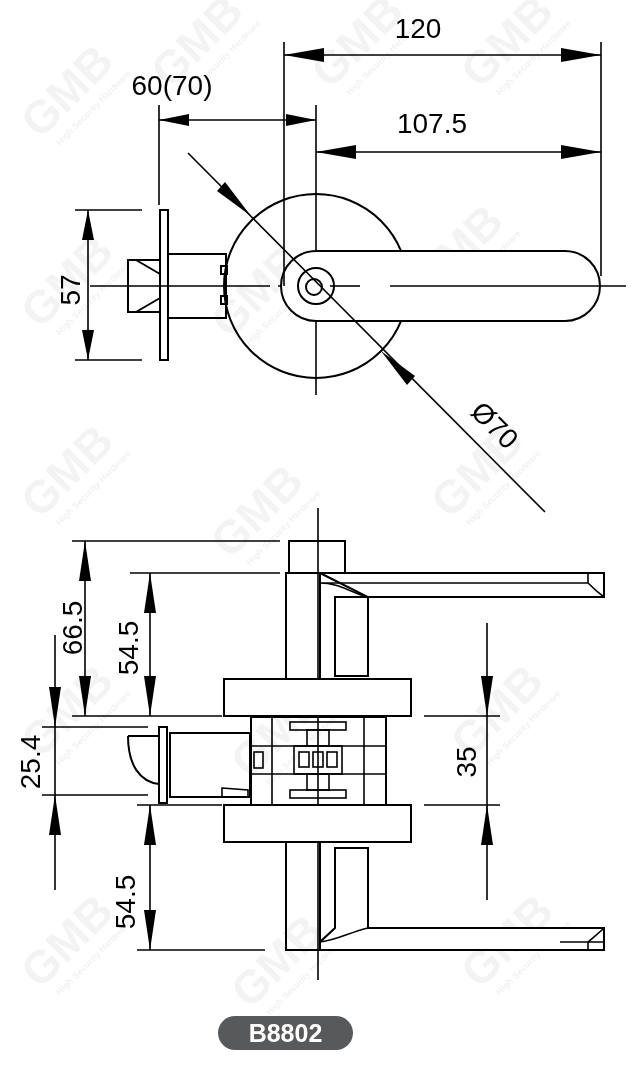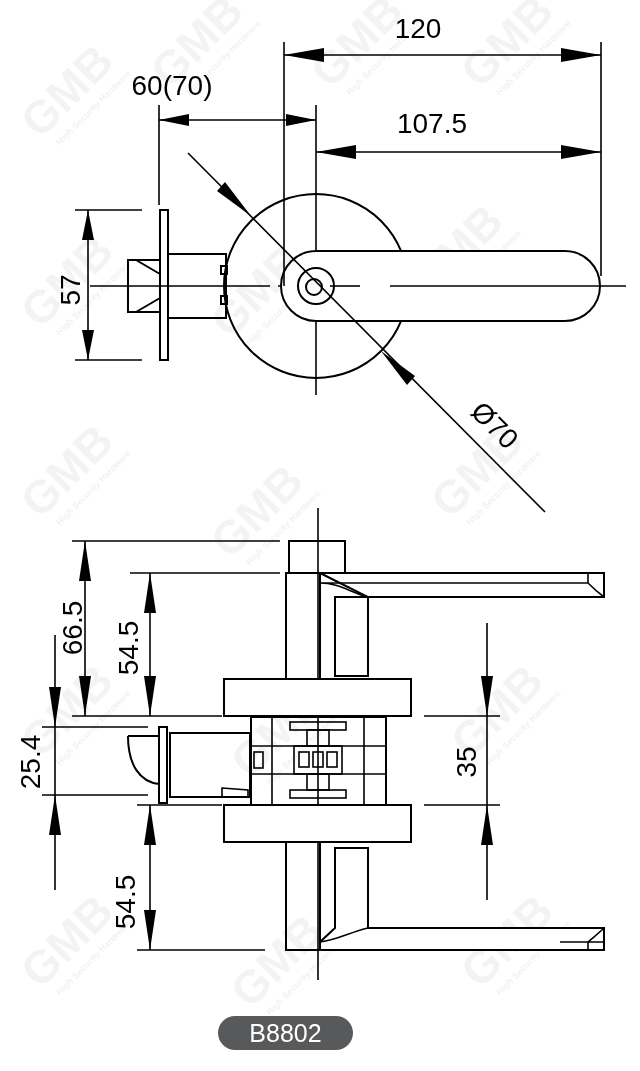--- a/index.html
+++ b/index.html
@@ -6,21 +6,21 @@
   body { width: 640px; height: 1071px; overflow: hidden; position: relative; font-family: "Liberation Sans", sans-serif; }
   #drawing { position: absolute; left: 0; top: 0; width: 640px; height: 1071px; }
   .ln { stroke: #000; stroke-width: 2; fill: none; }
   .thin { stroke: #000; stroke-width: 1.6; fill: none; }
   .fillw { stroke: #000; stroke-width: 2; fill: #fff; }
   .arrow { fill: #000; stroke: none; }
   .dim-text { font-family: "Liberation Sans", sans-serif; font-size: 28px; fill: #000; }
   .wm { font-family: "Liberation Sans", sans-serif; font-weight: bold; font-size: 46px; fill: #000; opacity: 0.045; }
   .wm-sub { font-family: "Liberation Sans", sans-serif; font-weight: bold; font-size: 9px; fill: #000; opacity: 0.06; }
   .badge { position: absolute; left: 218px; top: 1016px; width: 135px; height: 34px; border-radius: 17px; background: #58595b;
-           color: #fff; font-family: "Liberation Sans", sans-serif; font-size: 25px; line-height: 34px; text-align: center; }
+           color: #fff; font-family: "Liberation Sans", sans-serif; font-size: 25px; line-height: 34px; text-align: center; font-weight: bold; }
 </style>
 </head>
 <body>
 
 <svg id="drawing" viewBox="0 0 640 1071" xmlns="http://www.w3.org/2000/svg">
 
   <g>
     <g transform="translate(40,140) rotate(-45)">
         <text class="wm">GMB</text>
         <text class="wm-sub" x="10" y="18">High Security Hardware</text>

